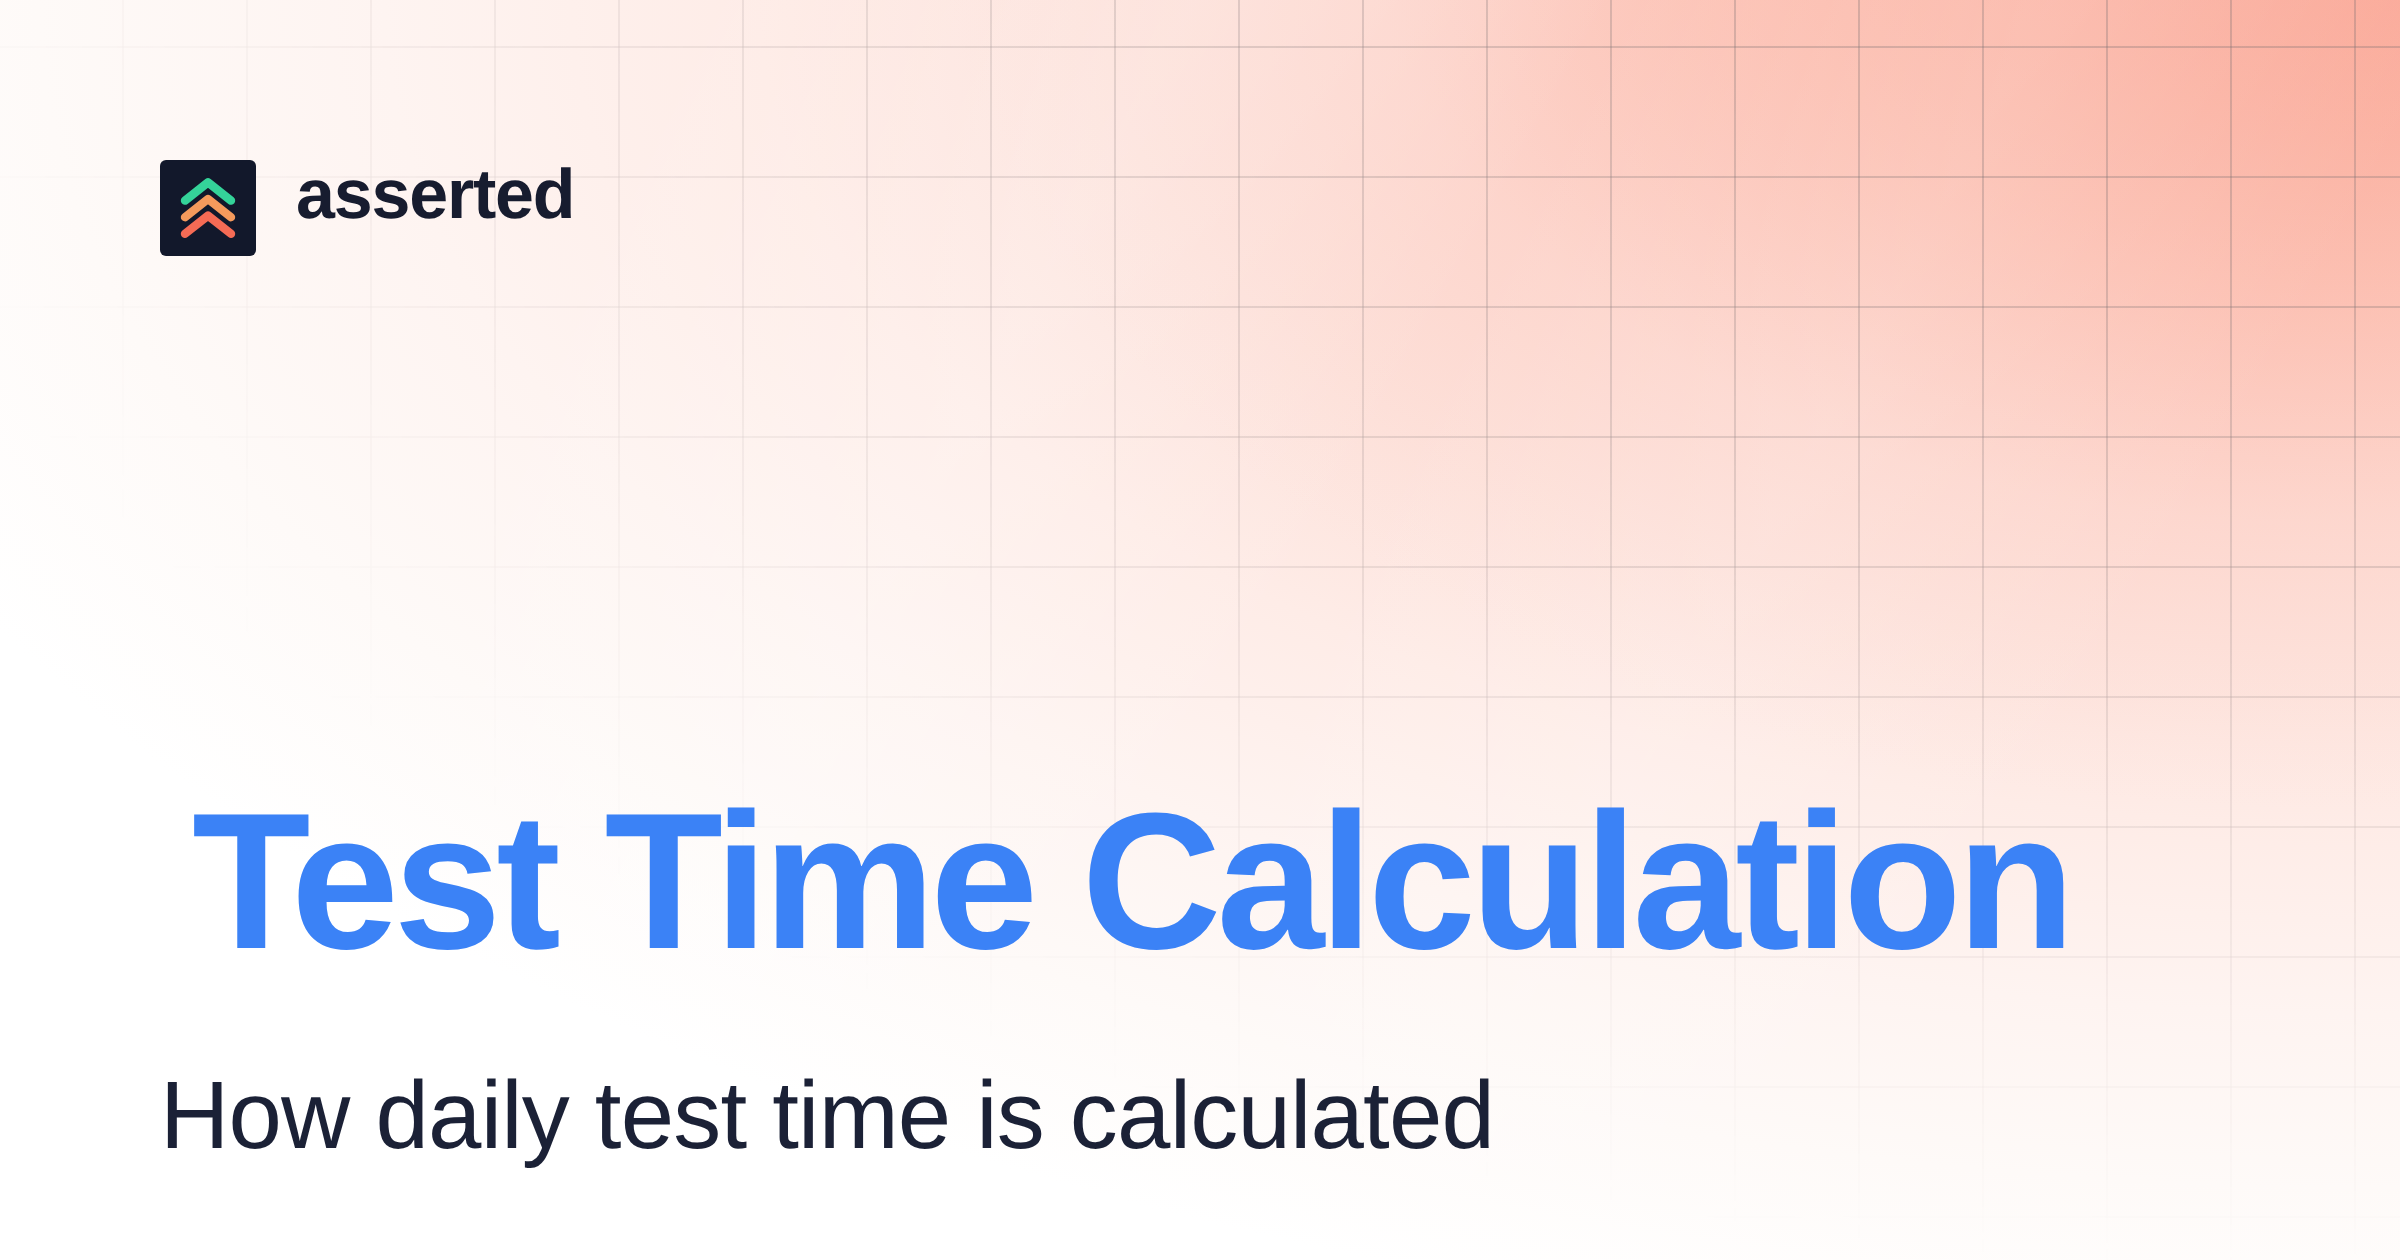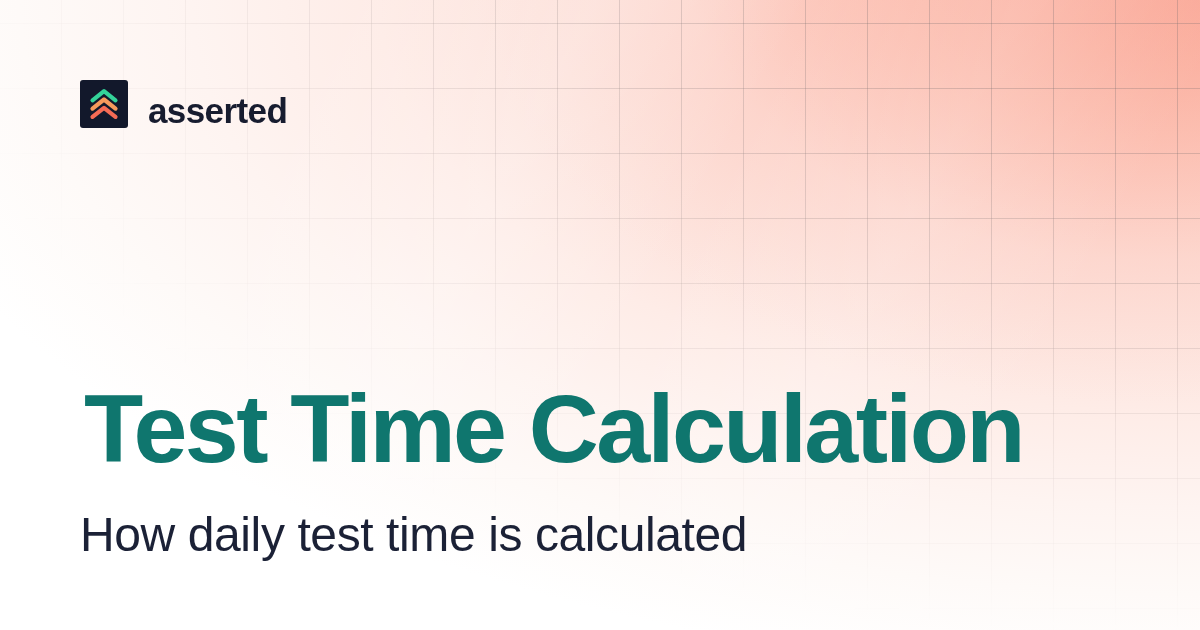--- a/index.html
+++ b/index.html
@@ -98,21 +98,21 @@
   .content {
     position: absolute;
     inset: 0;
   }
 
   .brand {
     position: absolute;
     left: 80px;
     top: 80px;
     display: flex;
-    align-items: flex-end;
+    align-items: flex-start;
     gap: 20px;
   }
 
   .brand-mark {
     width: 48px;
     height: 48px;
     border-radius: 3px;
     background: #12182b;
     display: flex;
     align-items: center;
@@ -131,26 +131,26 @@
   }
 
   .headline-block {
     position: absolute;
     left: 80px;
     top: 376px;
     right: 70px;
   }
 
   .headline {
-    margin: 4px;
+    margin: 16px;
     font-size: 97px;
     font-weight: 700;
     letter-spacing: -2.6px;
     line-height: 1.0;
-    color: #0f766e;
+    color: #3b82f6;
     white-space: nowrap;
   }
 
   .subhead {
     margin: 0;
     padding-top: 28px;
     font-size: 48px;
     font-weight: 400;
     letter-spacing: -0.4px;
     line-height: 1.1;

